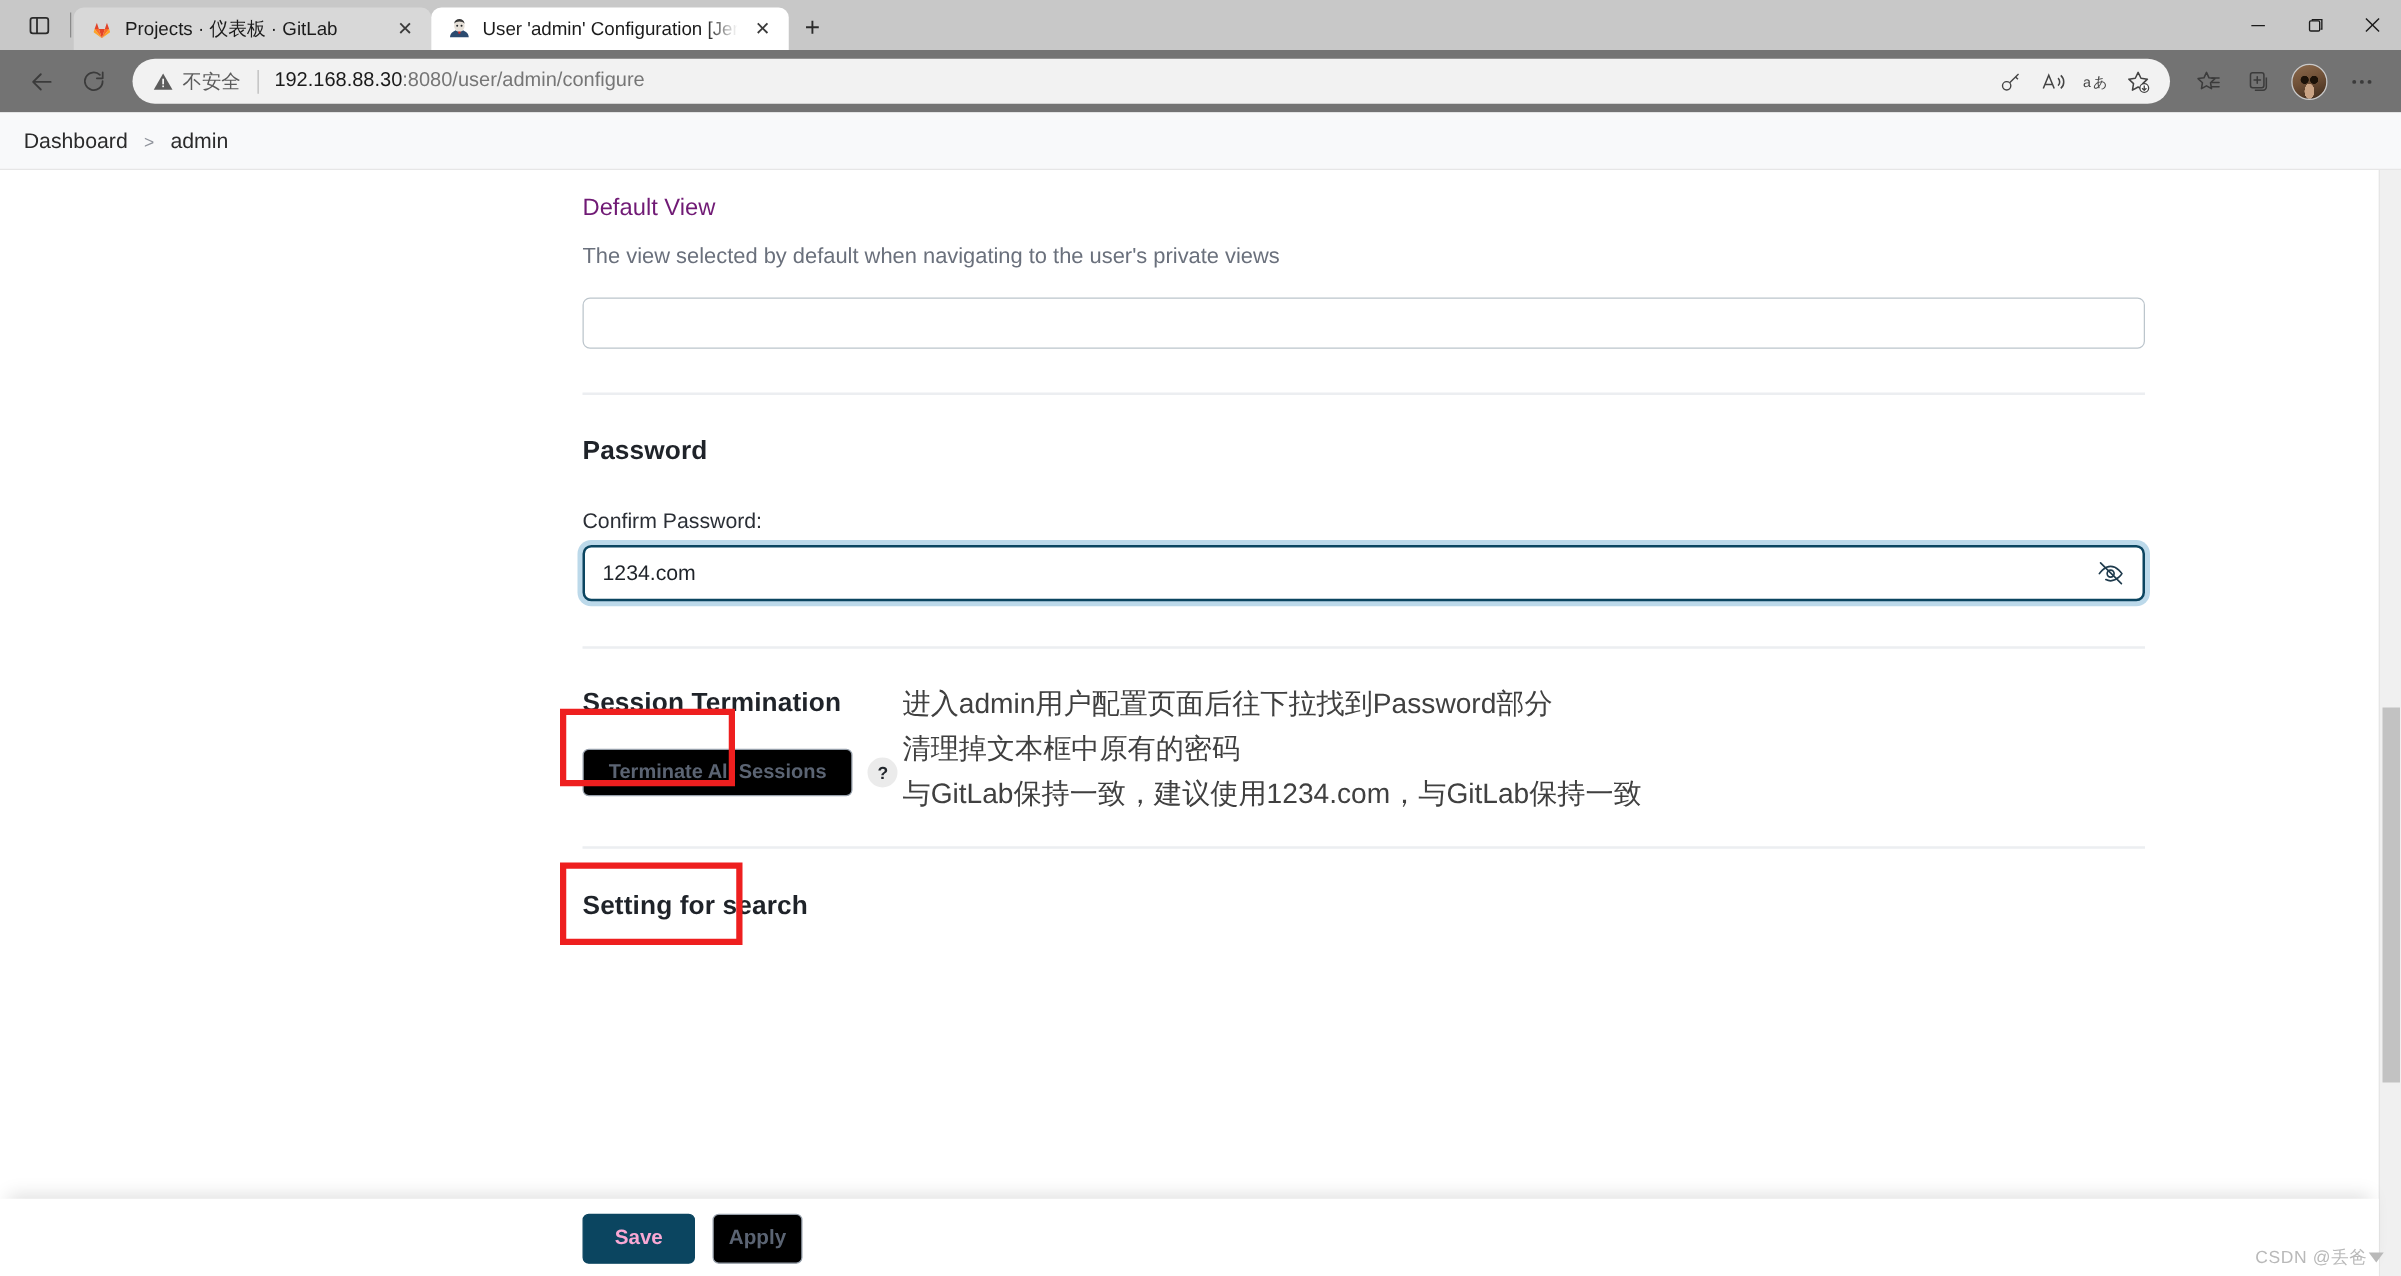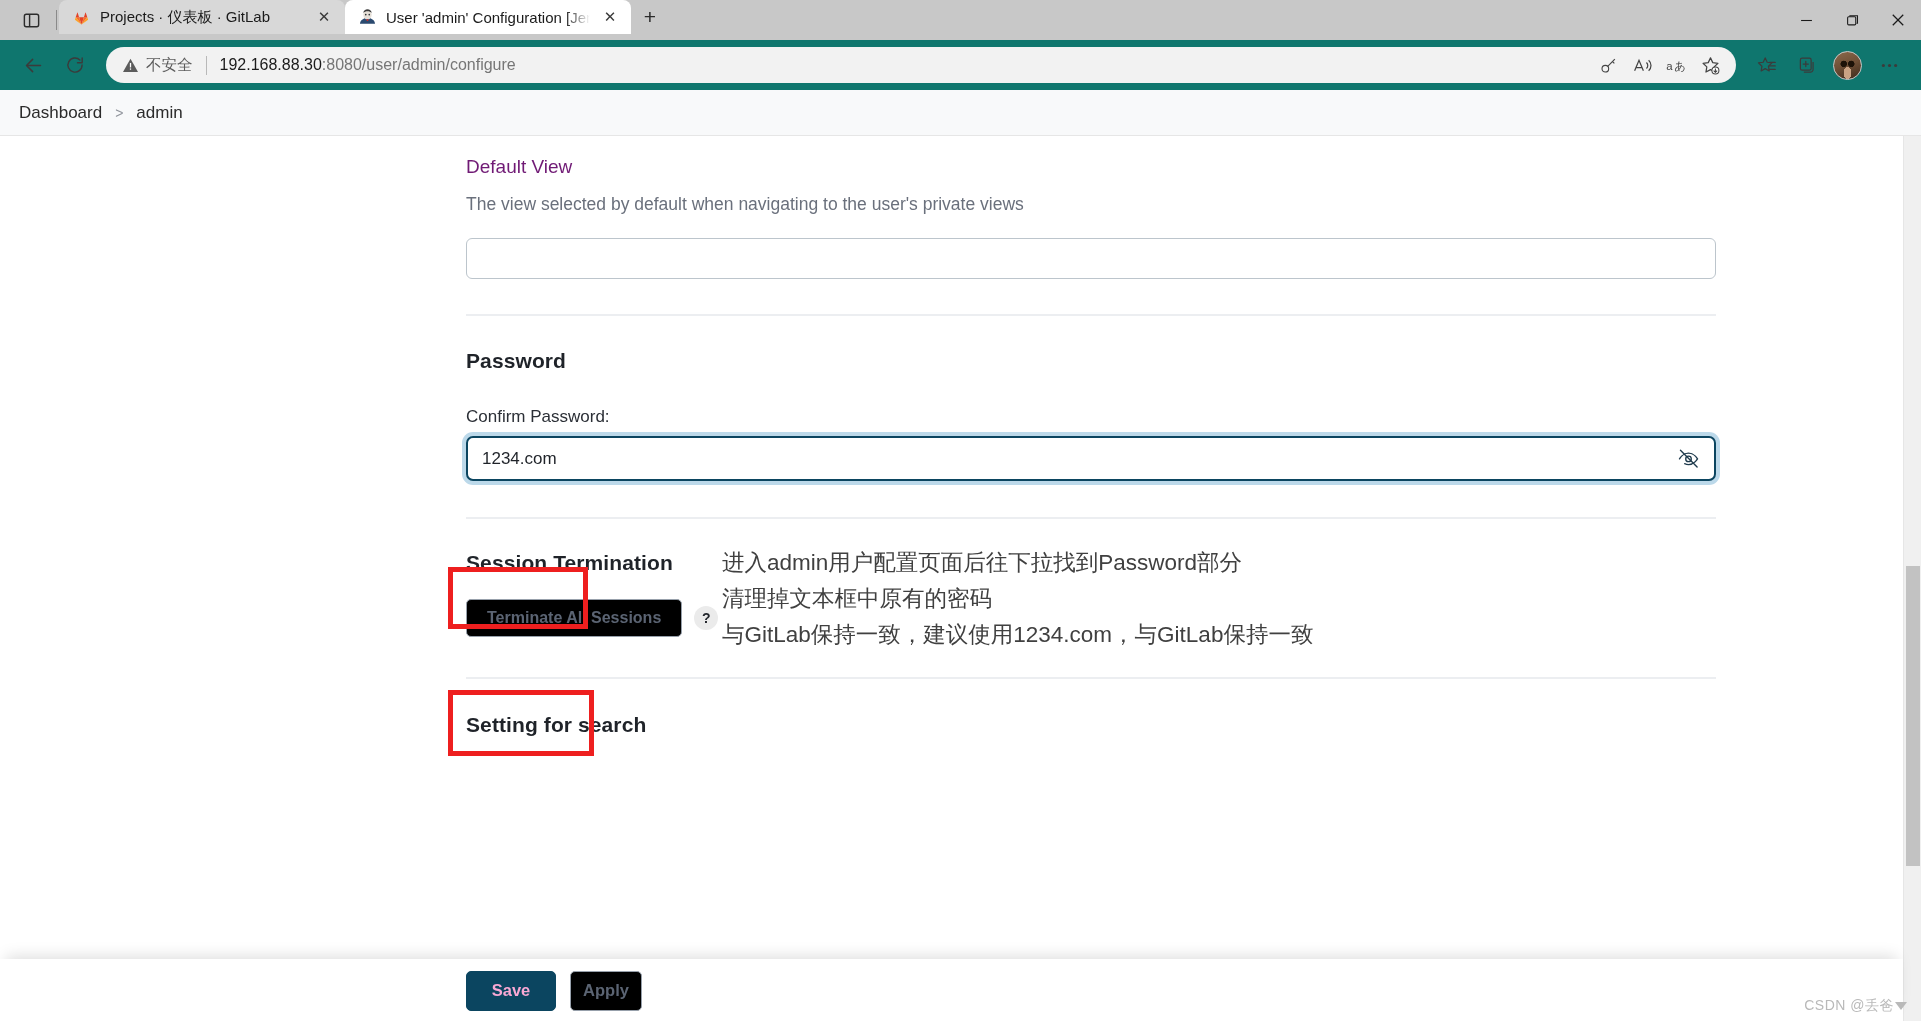--- a/index.html
+++ b/index.html
@@ -11,21 +11,21 @@
     background: #ffffff;
   }
 
   
   .browser { width: 1921px; height: 1021px; display: flex; flex-direction: column; }
 
   .titlebar {
     height: 40px; background: #c8c8c8;
     display: flex; align-items: flex-end; position: relative; flex: none;
   }
-  .tab-strip { display: flex; align-items: flex-start; height: 40px; padding-left: 8px; }
+  .tab-strip { display: flex; align-items: flex-end; height: 40px; padding-left: 8px; }
 
   .sys-tab-btn {
     width: 46px; height: 40px; display: flex; align-items: center; justify-content: center;
     color: #2b2b2b;
   }
   .sys-divider { width: 1px; height: 20px; background: #8a8a8a; align-self: center; margin: 0 2px; }
 
   .tab {
     height: 34px; width: 286px; display: flex; align-items: center; gap: 9px;
     padding: 0 10px 0 12px; border-radius: 8px 8px 0 0;
@@ -45,21 +45,21 @@
     font-size: 21px; color: #2b2b2b; font-weight: 300;
   }
 
   .wincontrols { position: absolute; right: 0; top: 0; display: flex; height: 40px; }
   .wincontrols div {
     width: 46px; height: 40px; display: flex; align-items: center; justify-content: center;
     color: #1b1b1b; font-size: 14px;
   }
 
   .toolbar {
-    height: 50px; background: #0f766e; display: flex; align-items: center;
+    height: 50px; background: #737373; display: flex; align-items: center;
     padding: 0 14px; gap: 4px; flex: none;
   }
   .nav-btn {
     width: 38px; height: 38px; border-radius: 6px; display: flex; align-items: center;
     justify-content: center; color: #3b3b3b; flex: none;
   }
   .omnibox {
     flex: 1; height: 36px; background: #f2f2f2; border-radius: 18px;
     display: flex; align-items: center; padding: 0 6px 0 16px; margin: 0 8px;
     font-size: 16px; min-width: 0;

